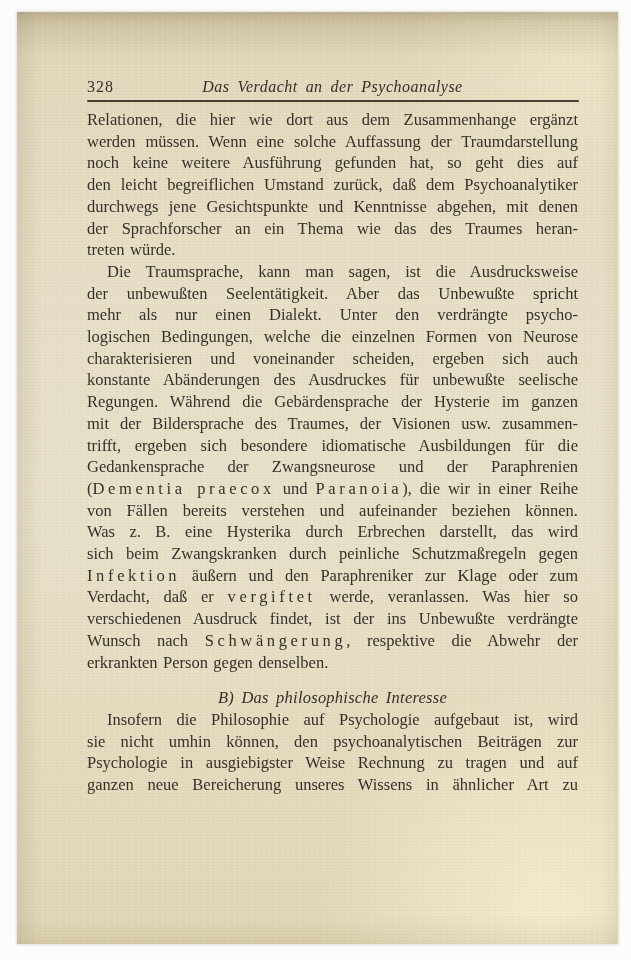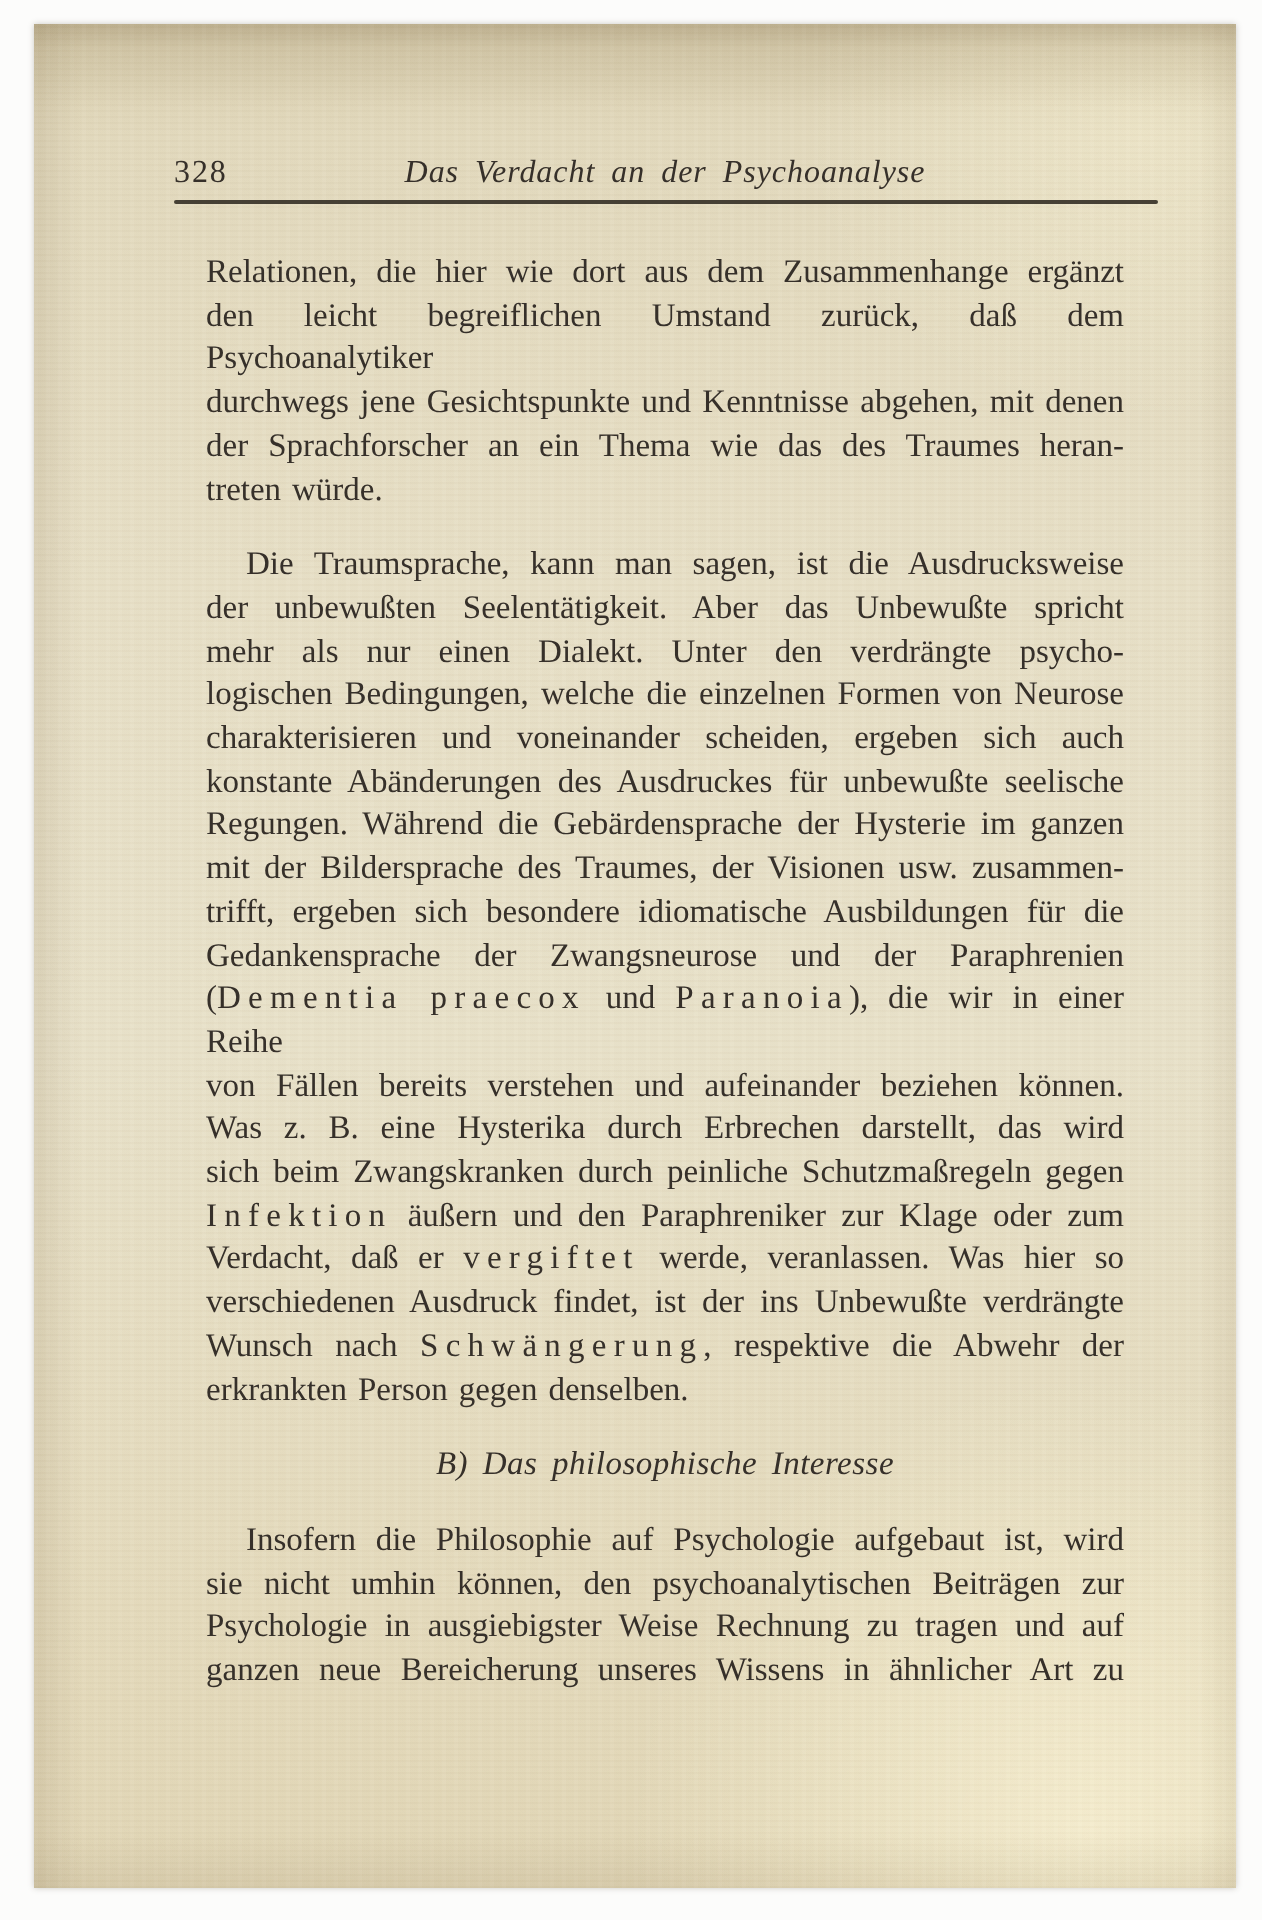--- a/index.html
+++ b/index.html
@@ -75,34 +75,34 @@
   }
   .textbody {
     position: absolute;
     left: 70px;
     top: 97px;
     width: 491px;
     font-size: 16.5px;
     line-height: 21.7px;
     word-spacing: 0.08em;
   }
-  .para { margin: 16px; }
+  .para { margin: 0; }
   .line {
     text-align: justify;
     text-align-last: justify;
     white-space: normal;
   }
   .line.endline {
     text-align: center;
     text-align-last: left;
   }
   .line.indent { text-indent: 20px; }
   .sperr { letter-spacing: 0.22em; }
   .heading {
-    margin: 14px 0 16px 0;
+    margin: 14px 0 0 0;
     text-align: center;
     font-style: italic;
     word-spacing: 0.18em;
     letter-spacing: 0.015em;
   }
 </style>
 </head>
 <body>
 
 <div class="canvas">
@@ -111,20 +111,22 @@
     <header class="pagehead">
       <span class="pagenum">328</span>
       <span class="runtitle">Das Verdacht an der Psychoanalyse</span>
     </header>
 
     <div class="rule"></div>
 
     <main class="textbody" id="textbody">
         <div class="para">
           <div class="line">Relationen, die hier wie dort aus dem Zusammenhange ergänzt</div>
+          <div class="line">werden müssen. Wenn eine solche Auffassung der Traumdarstellung</div>
+          <div class="line">noch keine weitere Ausführung gefunden hat, so geht dies auf</div>
           <div class="line">den leicht begreiflichen Umstand zurück, daß dem Psychoanalytiker</div>
           <div class="line">durchwegs jene Gesichtspunkte und Kenntnisse abgehen, mit denen</div>
           <div class="line">der Sprachforscher an ein Thema wie das des Traumes heran-</div>
           <div class="line endline">treten würde.</div>
         </div>
         <div class="para">
           <div class="line indent">Die Traumsprache, kann man sagen, ist die Ausdrucksweise</div>
           <div class="line">der unbewußten Seelentätigkeit. Aber das Unbewußte spricht</div>
           <div class="line">mehr als nur einen Dialekt. Unter den verdrängte psycho-</div>
           <div class="line">logischen Bedingungen, welche die einzelnen Formen von Neurose</div>

